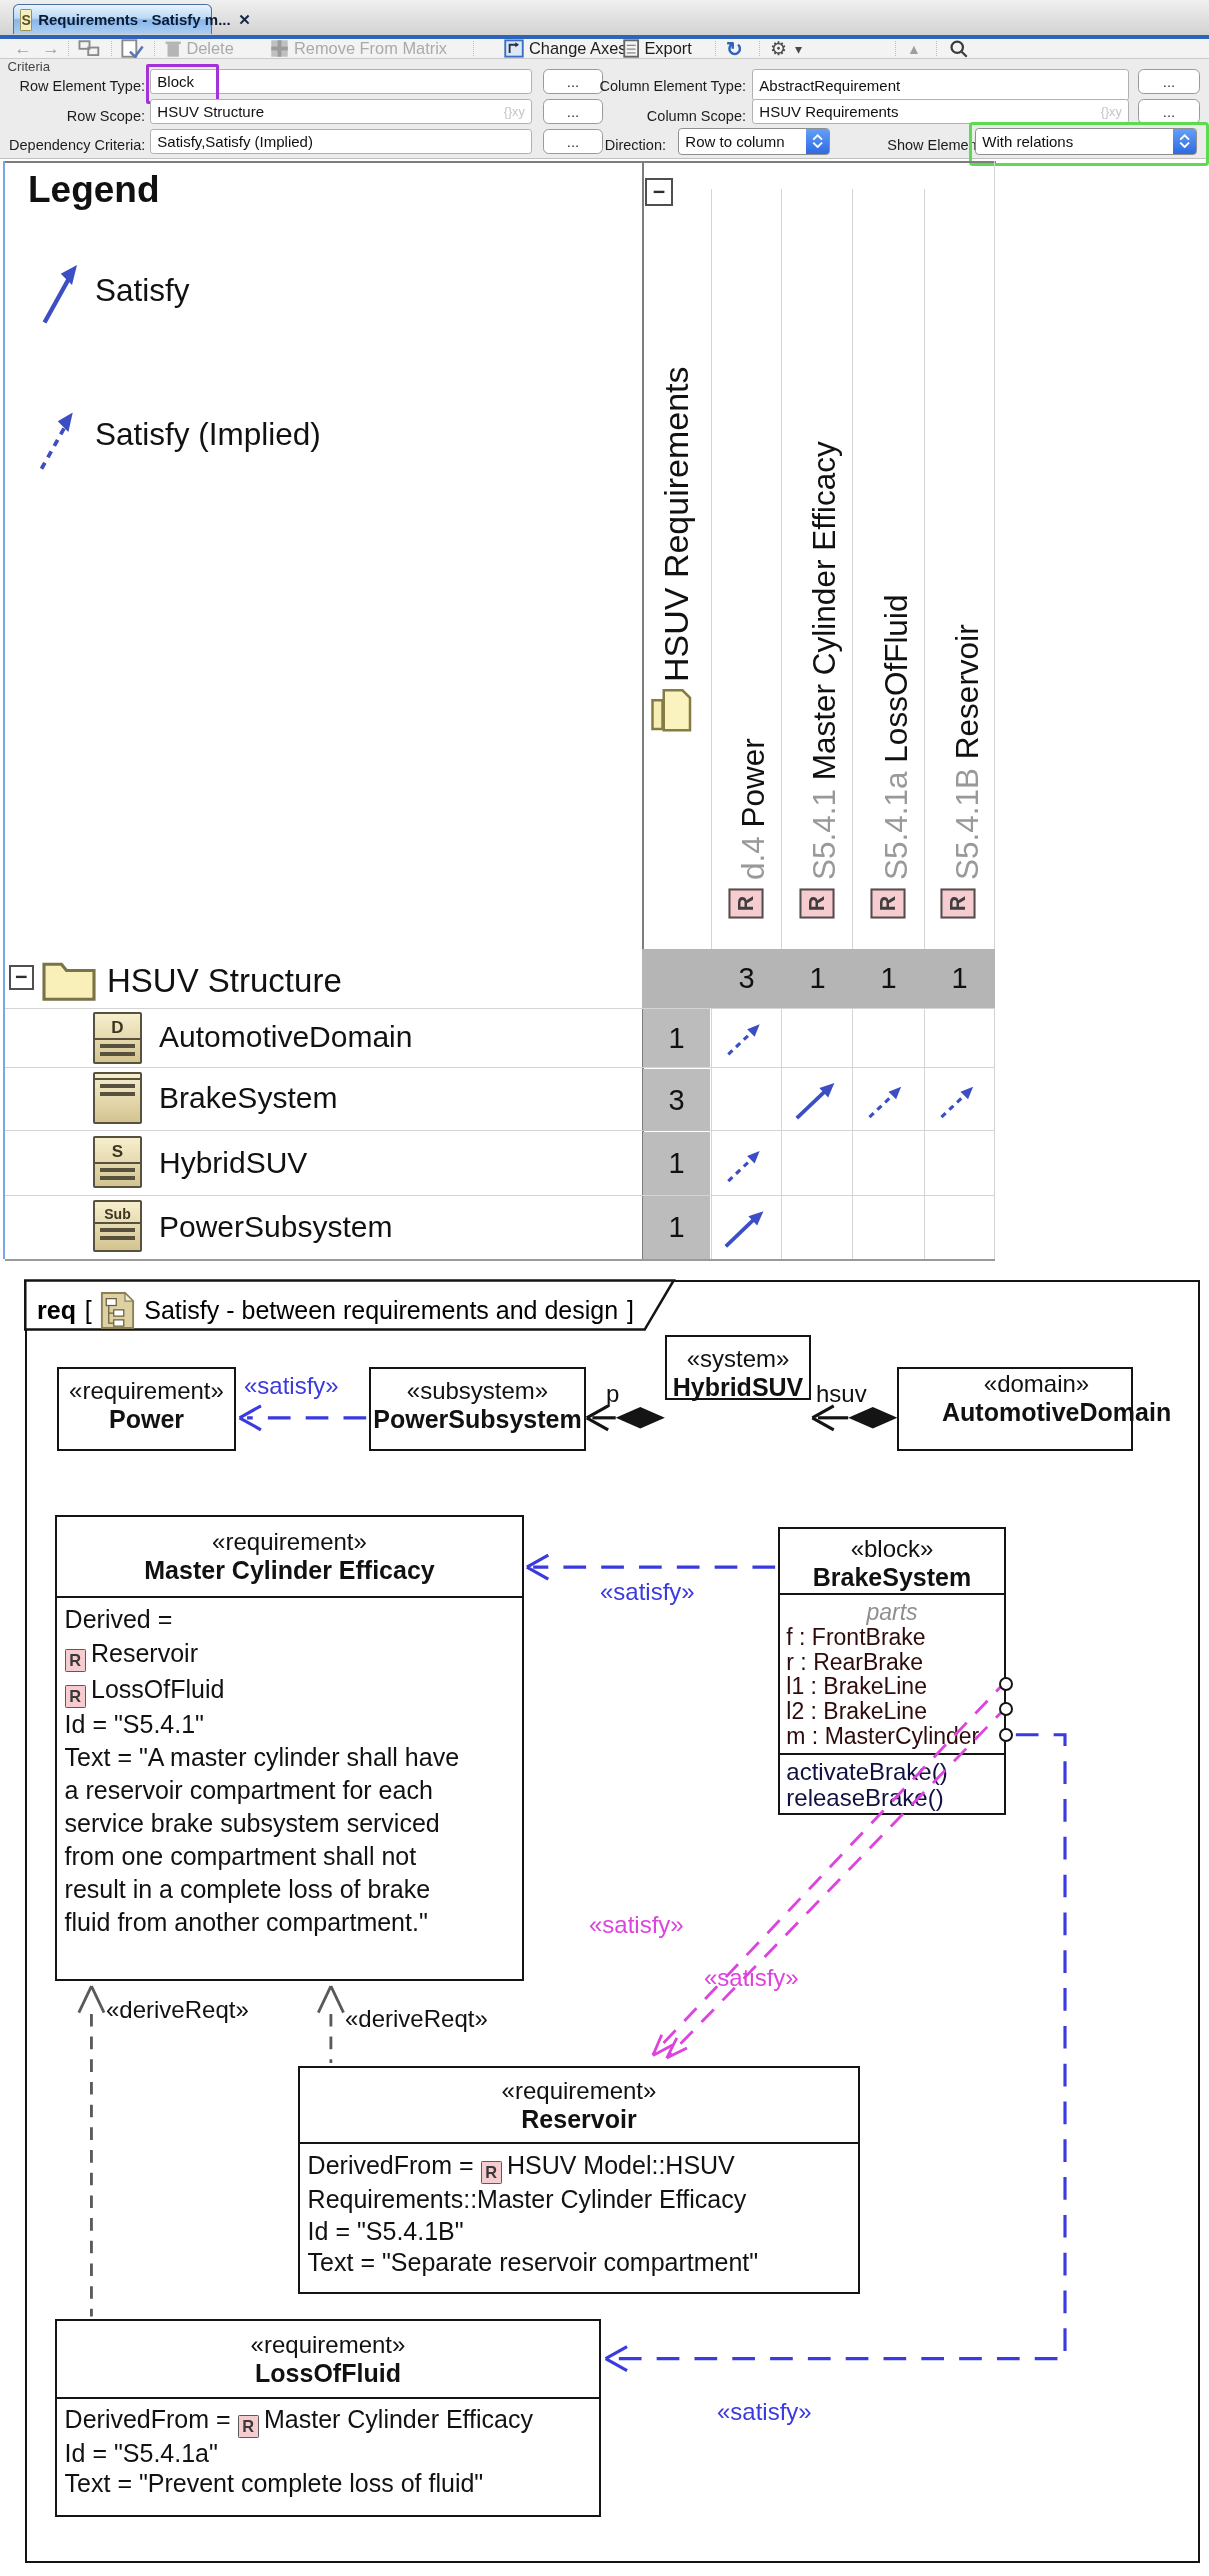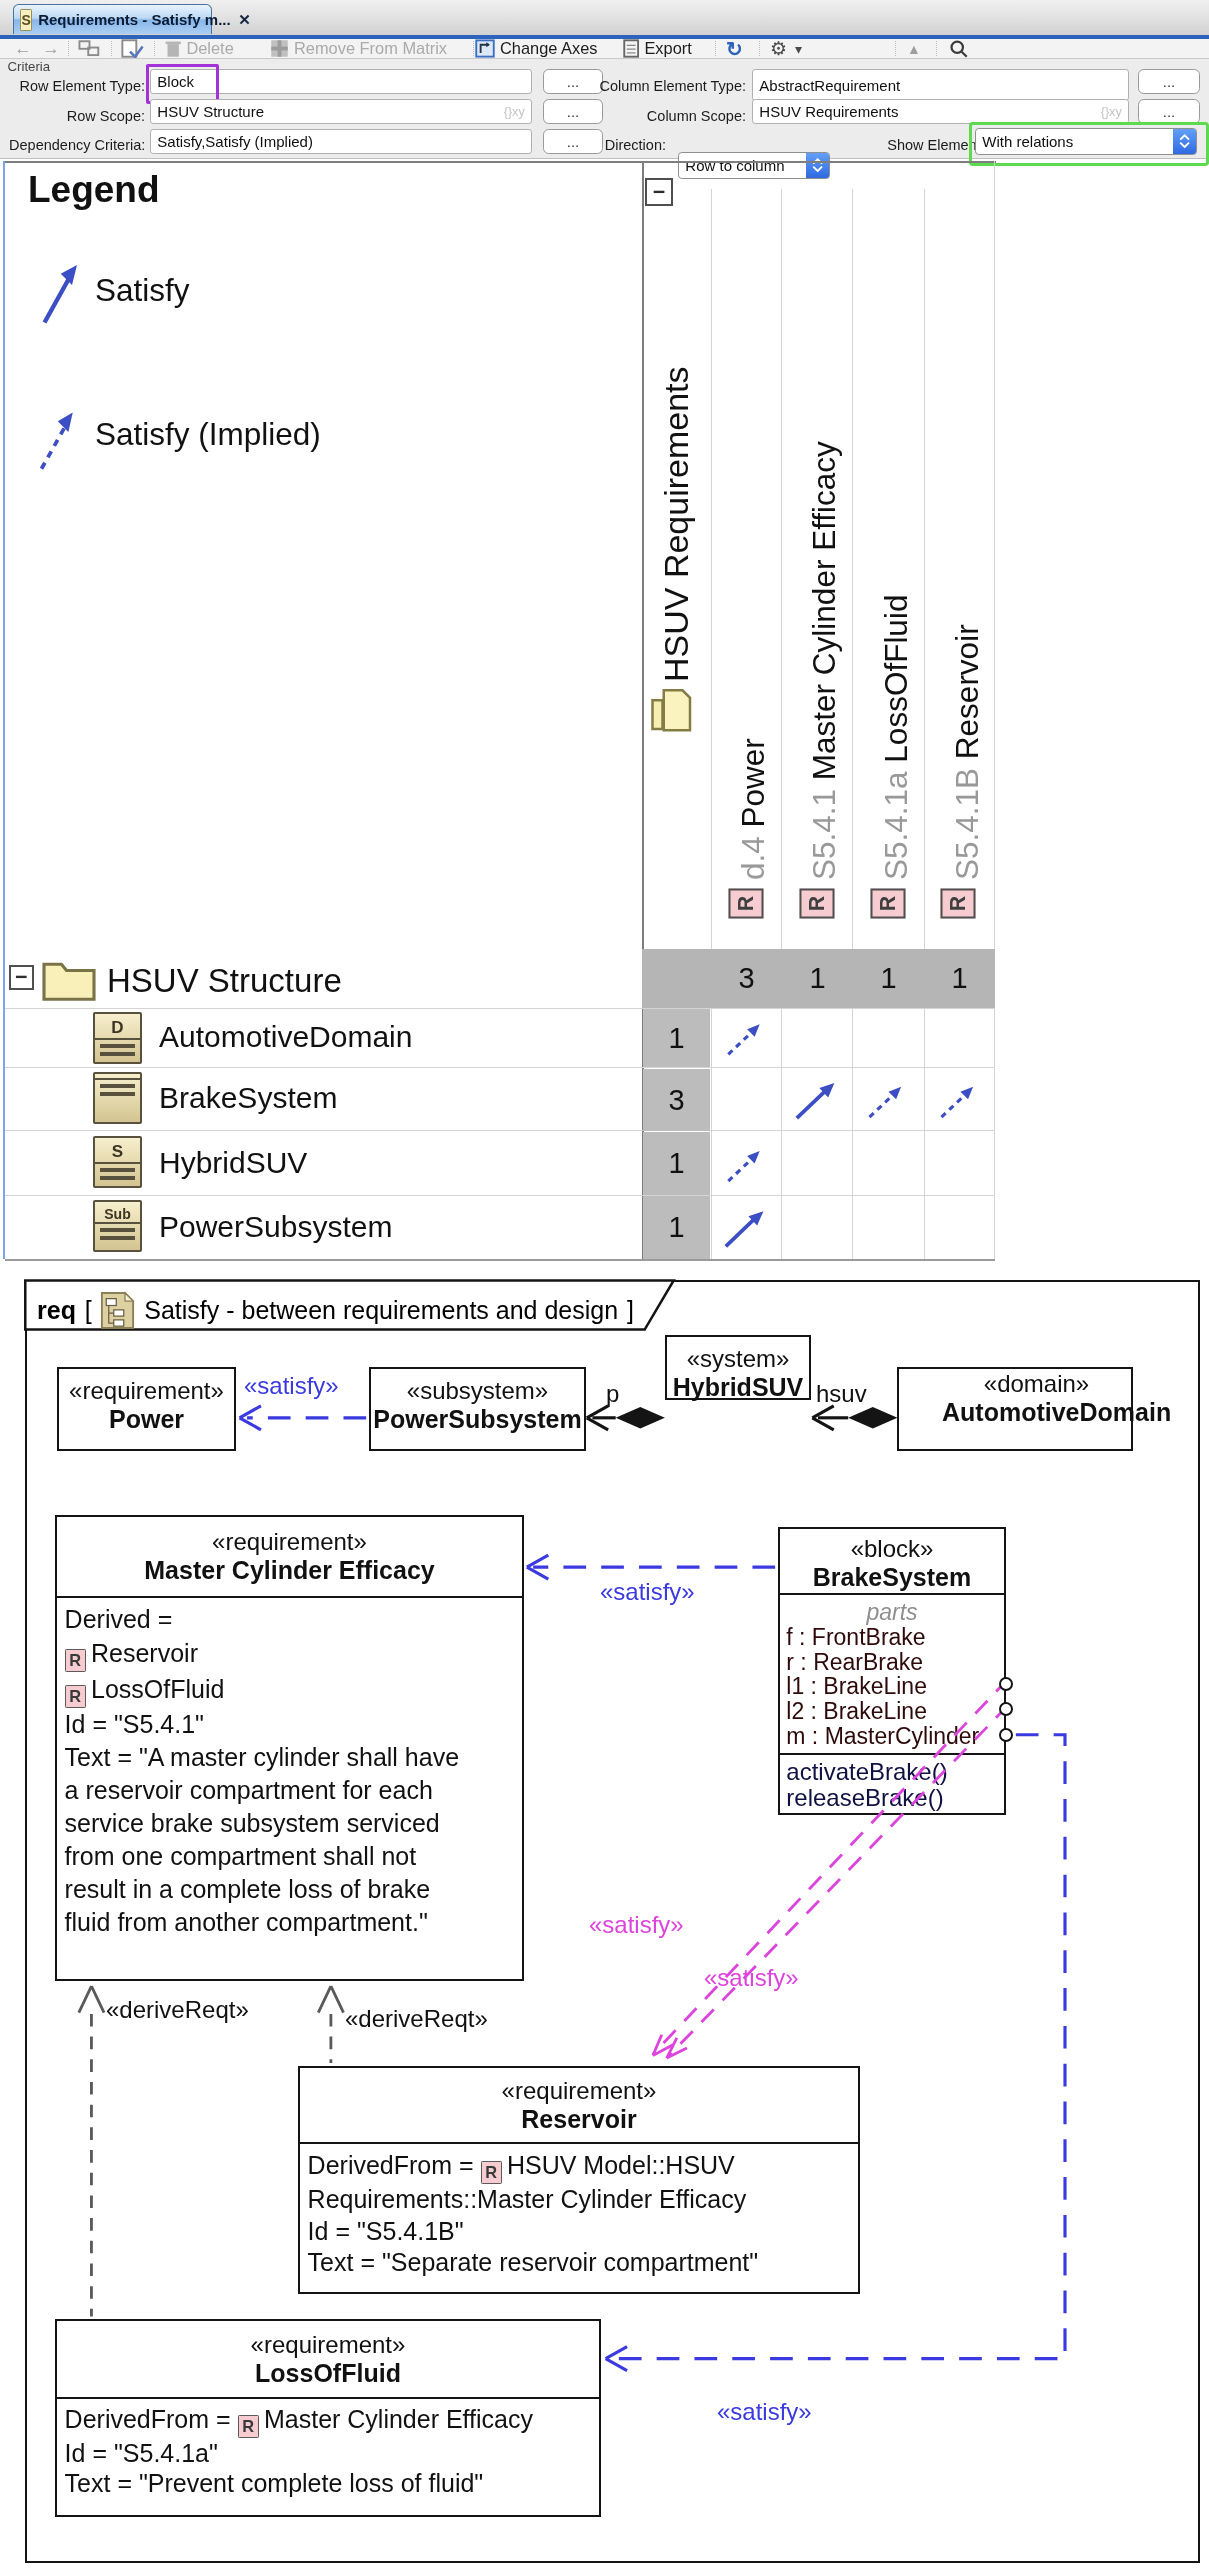--- a/index.html
+++ b/index.html
@@ -105,21 +105,21 @@
     </span>
     <span class="ti" style="left:270px;">
       <svg width="19" height="19" viewBox="0 0 30 30">
           <rect x="2" y="2" width="26" height="26" fill="#c0c0c0"></rect>
           <rect x="2" y="12" width="26" height="6" fill="#9c9c9c"></rect>
           <rect x="12" y="2" width="6" height="26" fill="#9c9c9c"></rect>
         </svg>
       <span class="dim" style="margin-left:5px;">Remove From Matrix</span>
     </span>
     <span class="tsep" style="left:473px;"></span>
-    <span class="ti" style="left:475px;align-items:center;">
+    <span class="ti" style="left:504px;align-items:center;">
       <svg width="20" height="19" viewBox="0 0 32 30">
           <rect x="2" y="2" width="28" height="26" fill="#dce8f8" stroke="#3a6fc4" stroke-width="3"></rect>
           <path d="M9 22 L9 9 L22 9" fill="none" stroke="#234" stroke-width="3"></path>
           <path d="M18 5 L24 9 L18 13" fill="#234"></path>
         </svg>
       <span class="dark" style="margin-left:5px;">Change Axes</span>
     </span>
     <span class="ti" style="left:623px;">
       <svg width="16.4" height="19" viewBox="0 0 26 30">
           <rect x="2" y="2" width="22" height="26" fill="#f4f4f4" stroke="#666" stroke-width="3"></rect>
@@ -175,21 +175,21 @@
   <div class="cbtn" style="left:1138px;top:69px;width:62px;height:25px;">...</div>
 
   <span class="clabel" style="left:592px;top:108px;width:154px;">Column Scope:</span>
   <div class="cfield" style="left:752px;top:99px;width:377px;height:25px;">
     <span>HSUV Requirements</span>
     <span class="hint">{}xy</span>
   </div>
   <div class="cbtn" style="left:1138px;top:99px;width:62px;height:25px;">...</div>
 
   <span class="clabel" style="left:592px;top:137px;width:74px;">Direction:</span>
-  <div class="dropdown" style="left:678px;top:128px;width:152px;height:26.5px;margin-top:24px;">
+  <div class="dropdown" style="left:678px;top:128px;width:152px;height:26.5px;">
     <span>Row to column</span>
     <span class="stepper">
       <svg width="11.3" height="6.3" viewBox="0 0 18 10">
           <path d="M2 9 L9 2 L16 9" stroke="#fff" stroke-width="3" fill="none"></path>
         </svg>
       <svg width="11.3" height="6.3" viewBox="0 0 18 10">
           <path d="M2 1 L9 8 L16 1" stroke="#fff" stroke-width="3" fill="none"></path>
         </svg>
     </span>
   </div>

